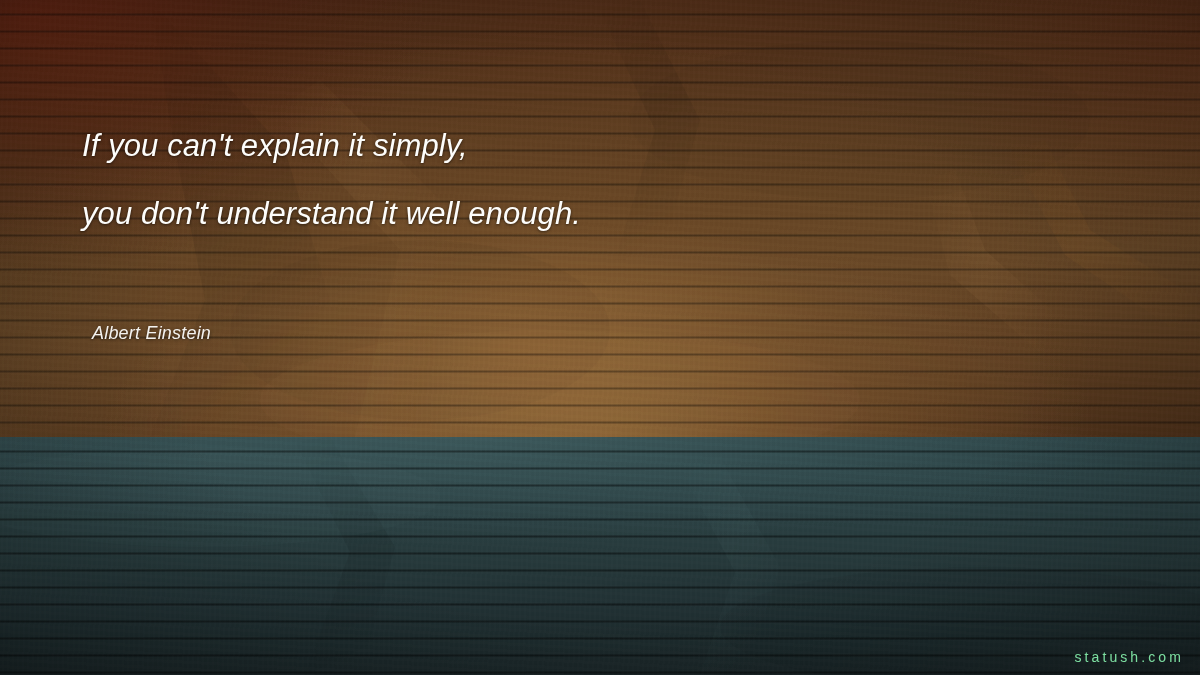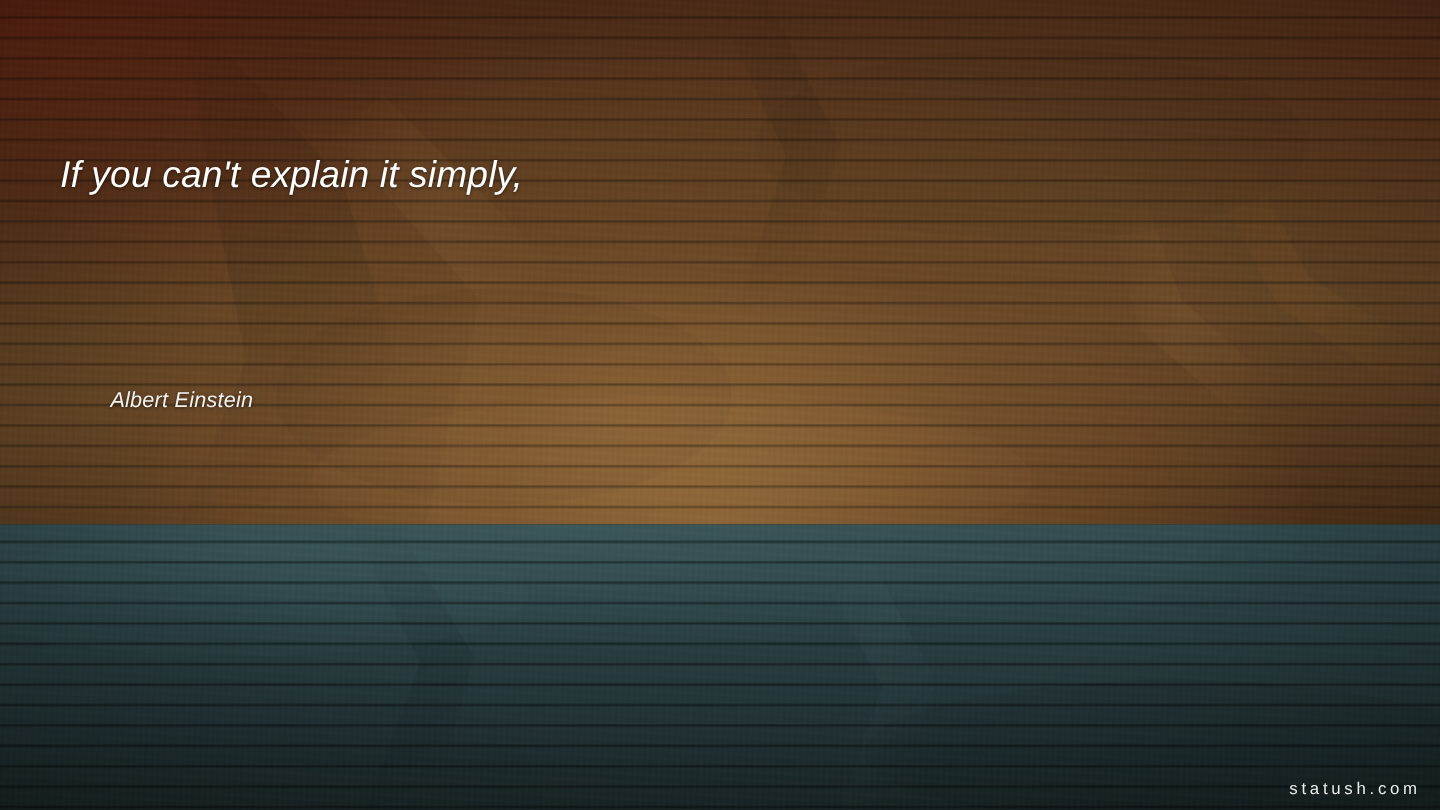--- a/index.html
+++ b/index.html
@@ -175,20 +175,21 @@
   .quote-line {
     font-family: "Liberation Sans", sans-serif;
     font-style: italic;
     font-weight: 500;
     font-size: 31px;
     line-height: 68px;
     color: #fdfdfb;
     letter-spacing: 0.1px;
     white-space: nowrap;
     text-shadow: 0 1px 3px rgba(0,0,0,0.55);
+    margin-left: 32px;
   }
 
   .author {
     position: absolute;
     left: 50px;
     top: 320px;
     font-family: "Liberation Sans", sans-serif;
     font-style: italic;
     font-weight: 400;
     font-size: 18px;
@@ -201,21 +202,21 @@
   }
 
   .watermark {
     position: absolute;
     right: 16px;
     bottom: 10px;
     font-family: "Liberation Sans", sans-serif;
     font-size: 14px;
     font-weight: 400;
     letter-spacing: 3.1px;
-    color: #ffffff;
+    color: #86efac;
     opacity: 0.92;
     white-space: nowrap;
   }
 </style>
 </head>
 <body>
 
 <div id="quote-card">
 
   <div class="panel-brown">
@@ -273,19 +274,20 @@
       <ellipse cx="980" cy="190" rx="260" ry="60" fill="#000000" opacity="0.08"></ellipse>
     </svg>
     <div class="rule-lines"></div>
     <div class="grain-overlay"></div>
   </div>
 
   <div class="vignette"></div>
 
   <div class="quote-block">
     <div class="quote-line">If you can't explain it simply,</div>
+    <div class="quote-line">you don't understand it well enough.</div>
   </div>
 
   <div class="author">Albert Einstein</div>
 
   <div class="watermark">statush.com</div>
 
 </div>
 
 </body></html>

